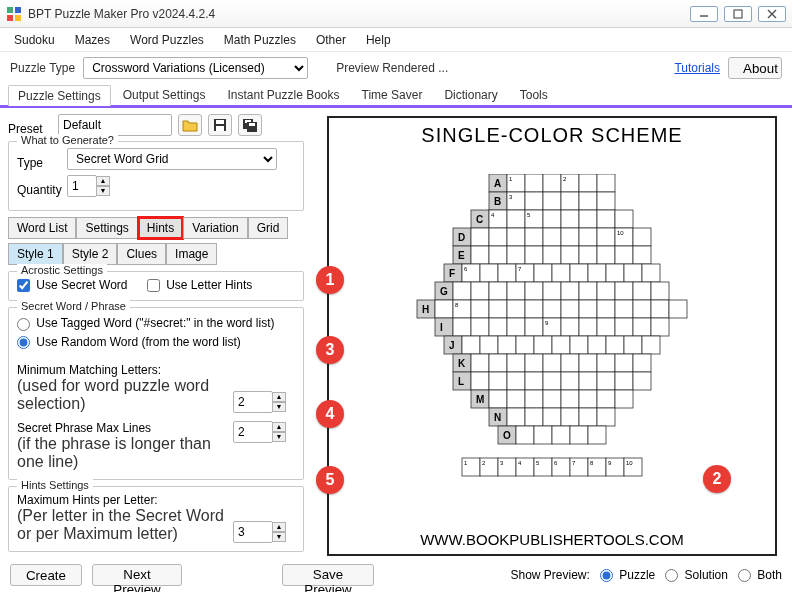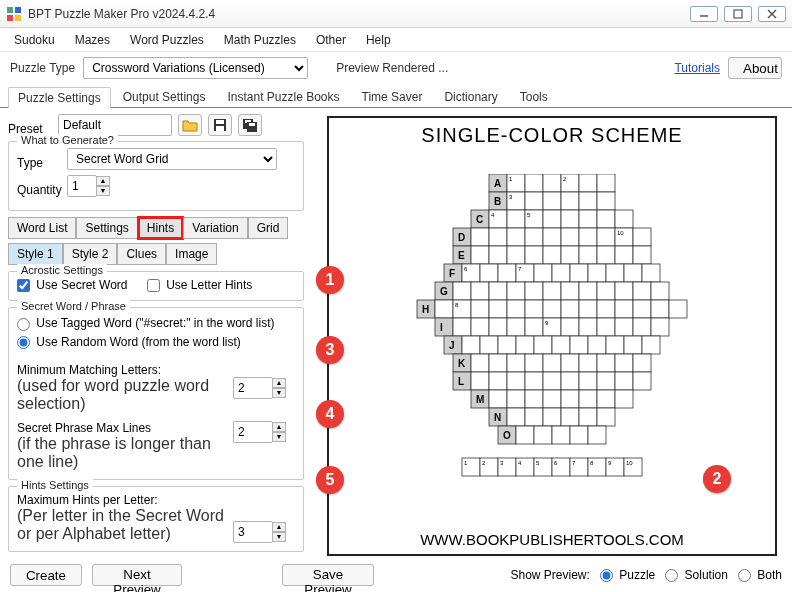--- a/index.html
+++ b/index.html
@@ -18,21 +18,21 @@
 
 
 .toprow { height: 32px; display: flex; align-items: center; padding: 4px 10px; gap: 8px; }
 .toprow label { color: #333; }
 select, input[type=text], input.spin { border: 1px solid #b0b0b0; background: #fff; font-size: 12px; padding: 2px 4px; height: 22px; border-radius: 2px; }
 .toprow select { width: 225px; }
 .link { color: #1a4bdc; text-decoration: underline; cursor: pointer; }
 .btn { border: 1px solid #b6b6b6; border-radius: 3px; background: #f7f7f7; padding: 2px 14px; height: 22px; cursor: default; }
 
 
-.subtabs { height: 24px; display: flex; align-items: flex-end; padding: 0 8px; border-bottom: 1px solid #8b5cf6; gap: 2px; }
+.subtabs { height: 24px; display: flex; align-items: flex-end; padding: 0 8px; border-bottom: 3px solid #8b5cf6; gap: 2px; }
 .subtab { padding: 3px 9px; border: 1px solid transparent; border-bottom: none; color: #333; cursor: default; border-radius: 2px 2px 0 0; }
 .subtab.active { border-color: #c9c9c9; background: #fff; position: relative; top: 1px; }
 
 
 .main { display: flex; height: 452px; }
 .left { width: 312px; padding: 6px 8px; overflow: hidden; }
 .right { flex: 1; padding: 6px 8px; }
 
 .row { display: flex; align-items: flex-end; gap: 6px; margin-bottom: 5px; }
 .iconbtn { width: 24px; height: 22px; border: 1px solid #b6b6b6; border-radius: 3px; background: #f7f7f7; display:inline-flex; align-items:center; justify-content:center; }
@@ -194,21 +194,21 @@
     <div class="group" style="margin-top:6px">
       <span class="gtitle">Acrostic Settings</span>
       <label><input type="checkbox" class="blue" checked="" style=""> <span>Use Secret Word</span></label>
       <label style="margin-left:16px"><input type="checkbox" style=""> <span>Use Letter Hints</span></label>
     </div>
 
     <div class="group">
       <span class="gtitle">Secret Word / Phrase</span>
       <div style="margin:2px 0"><label><input type="radio" name="sw" style=""> <span>Use Tagged Word ("#secret:" in the word list)</span></label></div>
       <div style="margin:4px 0"><label><input type="radio" name="sw" class="blue" checked="" style=""> <span>Use Random Word (from the word list)</span></label></div>
-      <div style="margin-top:14px;display:flex;align-items:center;gap:6px">
+      <div style="margin-top:14px;display:flex;align-items:flex-end;gap:6px">
         <div style="width:210px">
           <div>Minimum Matching Letters:</div>
           <div class="small">(used for word puzzle word selection)</div>
         </div>
         <span class="spin-wrap">
             <input class="spin" value="2" style="">
             <span class="spinbtns">
               <div>▲</div>
               <div>▼</div>
             </span>
@@ -228,21 +228,21 @@
           </span>
       </div>
     </div>
 
     <div class="group">
       <span class="gtitle">Hints Settings</span>
       <div style="display:flex;align-items:flex-end;gap:6px">
         <div style="width:210px">
           <div>Maximum Hints per Letter:</div>
           <div class="small">(Per letter in the Secret Word</div>
-          <div class="small">or per Alphabet letter)</div>
+          <div class="small">or per Maximum letter)</div>
         </div>
         <span class="spin-wrap">
             <input class="spin" value="3" style="">
             <span class="spinbtns">
               <div>▲</div>
               <div>▼</div>
             </span>
           </span>
       </div>
     </div>

